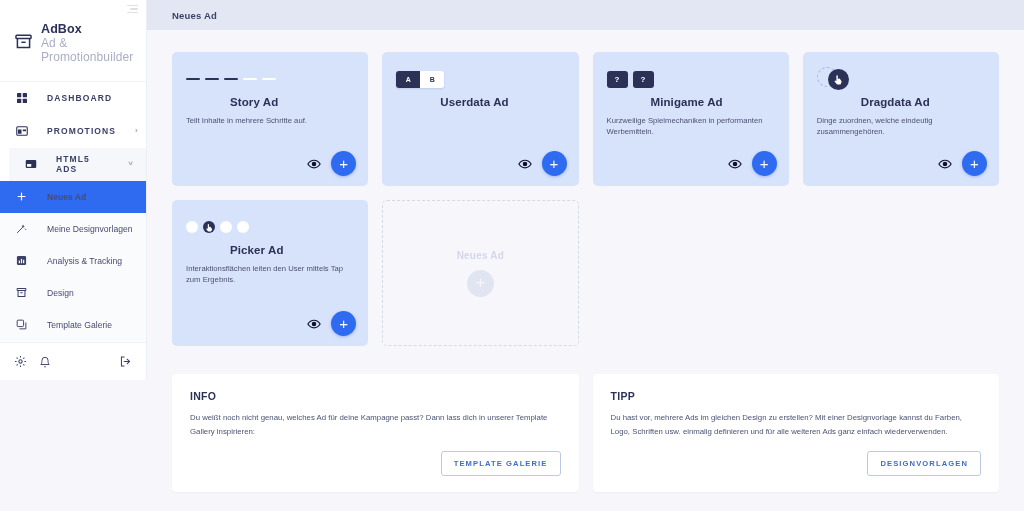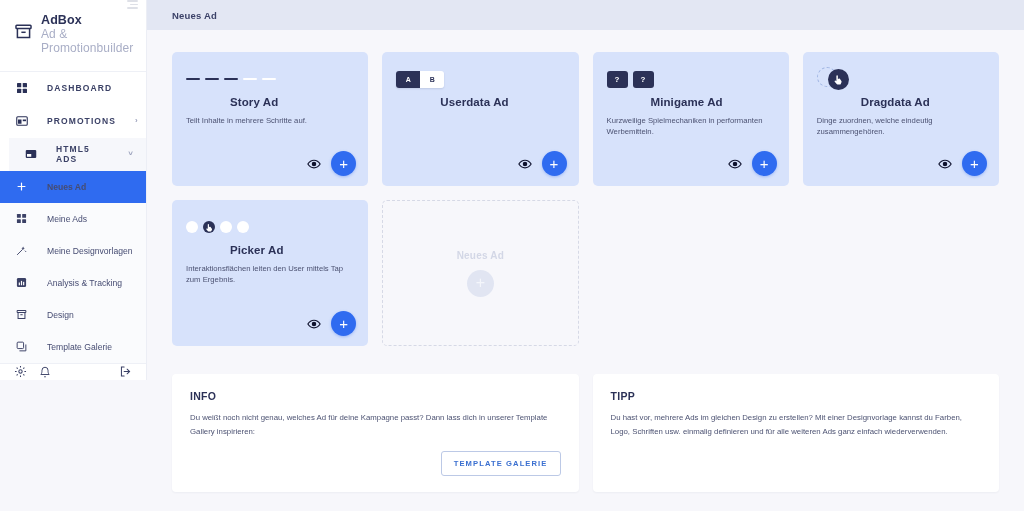--- a/index.html
+++ b/index.html
@@ -252,31 +252,20 @@
         <div class="nav-item sub active">
           <span class="ic">
             <svg width="11" height="11" viewBox="0 0 24 24" stroke="#ffffff" stroke-width="2.6" stroke-linecap="round">
               <line x1="12" y1="4.5" x2="12" y2="19.5"></line>
               <line x1="4.5" y1="12" x2="19.5" y2="12"></line>
             </svg>
           </span>
           <span>Neues Ad</span>
         </div>
 
-        <div class="nav-item sub">
-          <span class="ic">
-            <svg width="11" height="11" viewBox="0 0 24 24" fill="#3b4166">
-              <rect x="2" y="2" width="8.5" height="8.5" rx="1.2"></rect>
-              <rect x="13.5" y="2" width="8.5" height="8.5" rx="1.2"></rect>
-              <rect x="2" y="13.5" width="8.5" height="8.5" rx="1.2"></rect>
-              <rect x="13.5" y="13.5" width="8.5" height="8.5" rx="1.2"></rect>
-            </svg>
-          </span>
-          <span>Meine Ads</span>
-        </div>
 
         <div class="nav-item sub">
           <span class="ic">
             <svg width="11" height="11" viewBox="0 0 24 24" stroke="#3b4166" stroke-width="2" stroke-linecap="round" fill="none">
               <line x1="3" y1="21" x2="14" y2="10"></line>
               <path d="M15.5 3.2l1.2 2.6 2.6 1.2-2.6 1.2-1.2 2.6-1.2-2.6L11.7 7l2.6-1.2z" fill="#3b4166" stroke="none"></path>
               <line x1="20" y1="13" x2="21.5" y2="14.5"></line>
             </svg>
           </span>
           <span>Meine Designvorlagen</span>
@@ -484,18 +473,21 @@
           <div class="panel-title">INFO</div>
           <div class="panel-body">Du weißt noch nicht genau, welches Ad für deine Kampagne passt? Dann lass dich in unserer Template Gallery inspirieren:</div>
           <div class="panel-foot">
             <button class="outline-btn">TEMPLATE GALERIE</button>
           </div>
         </div>
 
         <div class="panel">
           <div class="panel-title">TIPP</div>
           <div class="panel-body">Du hast vor, mehrere Ads im gleichen Design zu erstellen? Mit einer Designvorlage kannst du Farben, Logo, Schriften usw. einmalig definieren und für alle weiteren Ads ganz einfach wiederverwenden.</div>
+          <div class="panel-foot">
+            <button class="outline-btn">DESIGNVORLAGEN</button>
+          </div>
         </div>
       </div>
 
     </div>
   </main>
 </div>
 
 </body></html>

